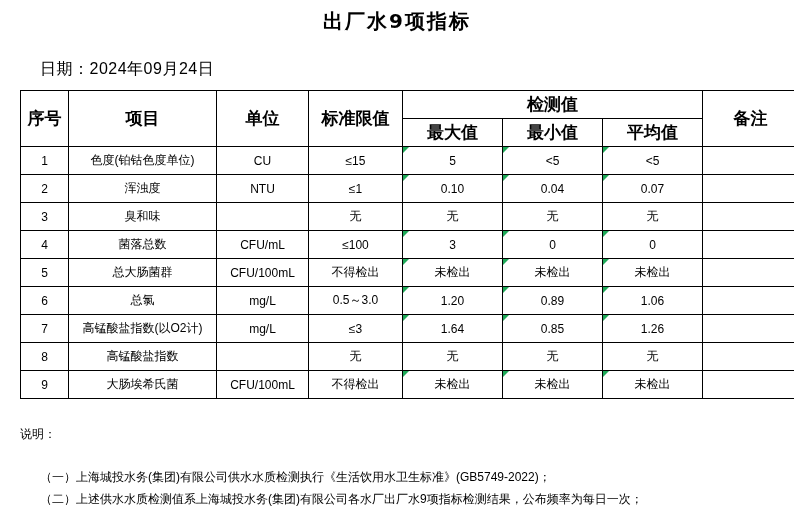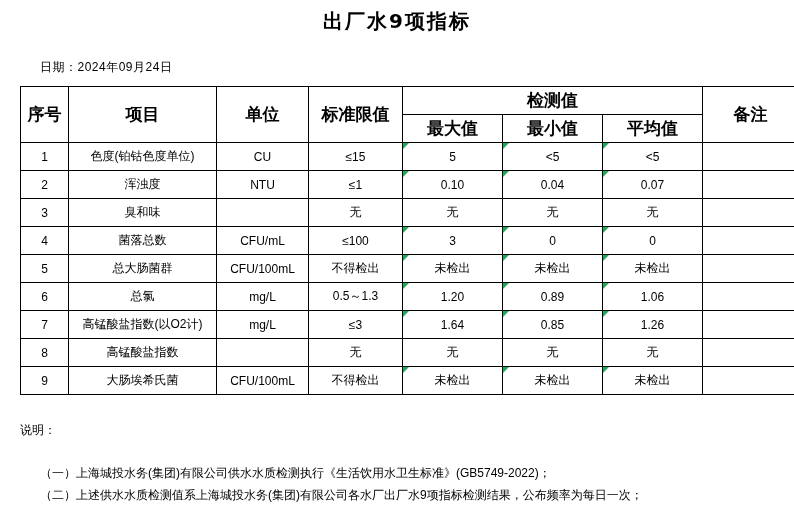--- a/index.html
+++ b/index.html
@@ -26,21 +26,21 @@
     font-size: 20px;
     font-weight: bold;
     letter-spacing: 2px;
     margin-top: 8px;
     margin-bottom: 0;
     font-family: "DejaVu Sans", "Liberation Sans", sans-serif;
   }
   .date-line {
     margin-top: 24px;
     margin-left: 40px;
-    font-size: 12px;
+    font-size: 16px;
     letter-spacing: 0.5px;
   }
   .table-wrap {
     margin-top: 10px;
     margin-left: 20px;
     margin-right: 20px;
   }
   table.report {
     border-collapse: collapse;
     width: 754px;
@@ -180,21 +180,21 @@
             <td class="left">不得检出</td>
             <td class="mark">未检出</td>
             <td class="mark">未检出</td>
             <td class="mark">未检出</td>
             <td></td>
           </tr>
           <tr>
             <td>6</td>
             <td class="left">总氯</td>
             <td class="left">mg/L</td>
-            <td class="left">0.5～1.3</td>
+            <td class="left">0.5～3.0</td>
             <td class="mark">1.20</td>
             <td class="mark">0.89</td>
             <td class="mark">1.06</td>
             <td></td>
           </tr>
           <tr>
             <td>7</td>
             <td class="left">高锰酸盐指数(以O2计)</td>
             <td class="left">mg/L</td>
             <td class="left">≤3</td>

